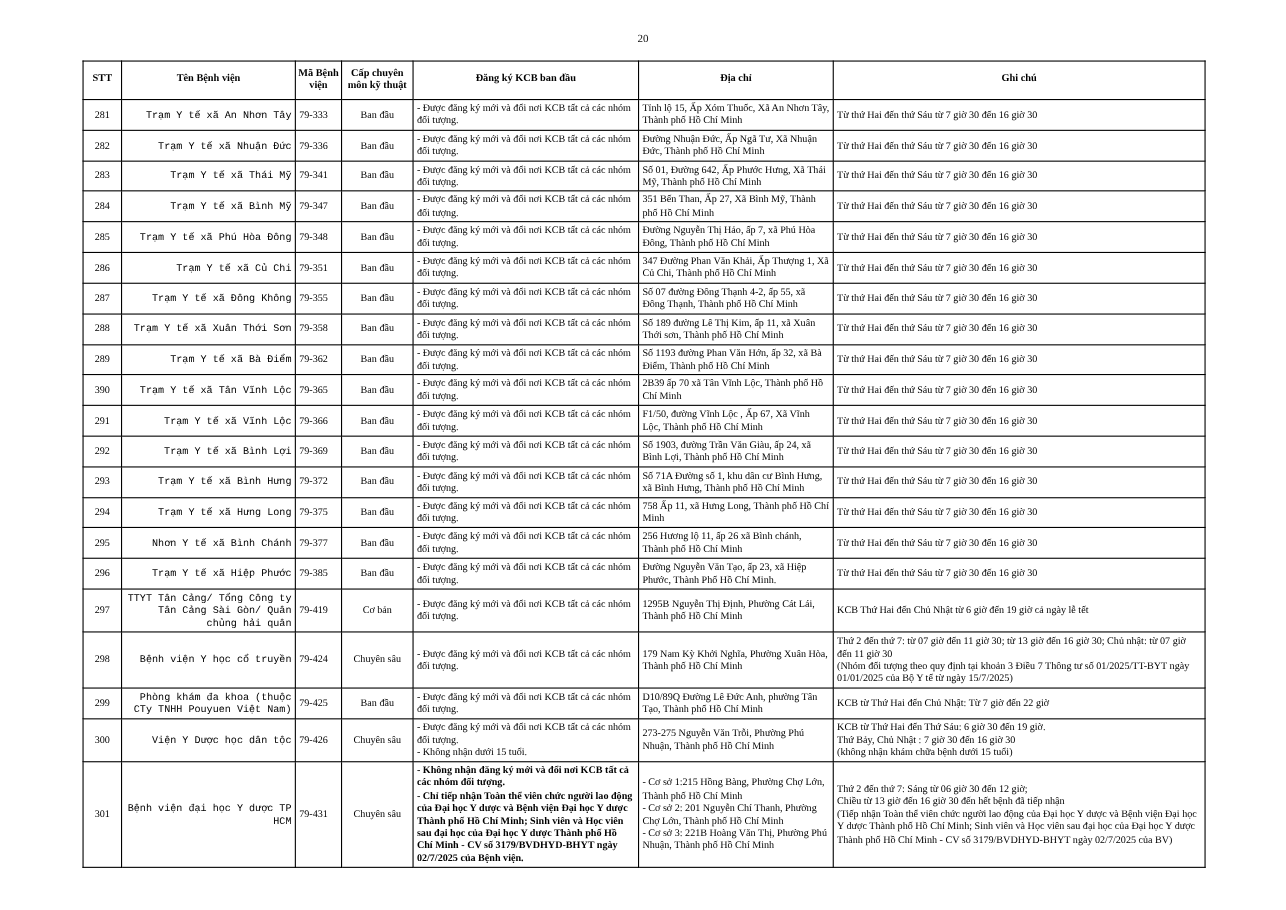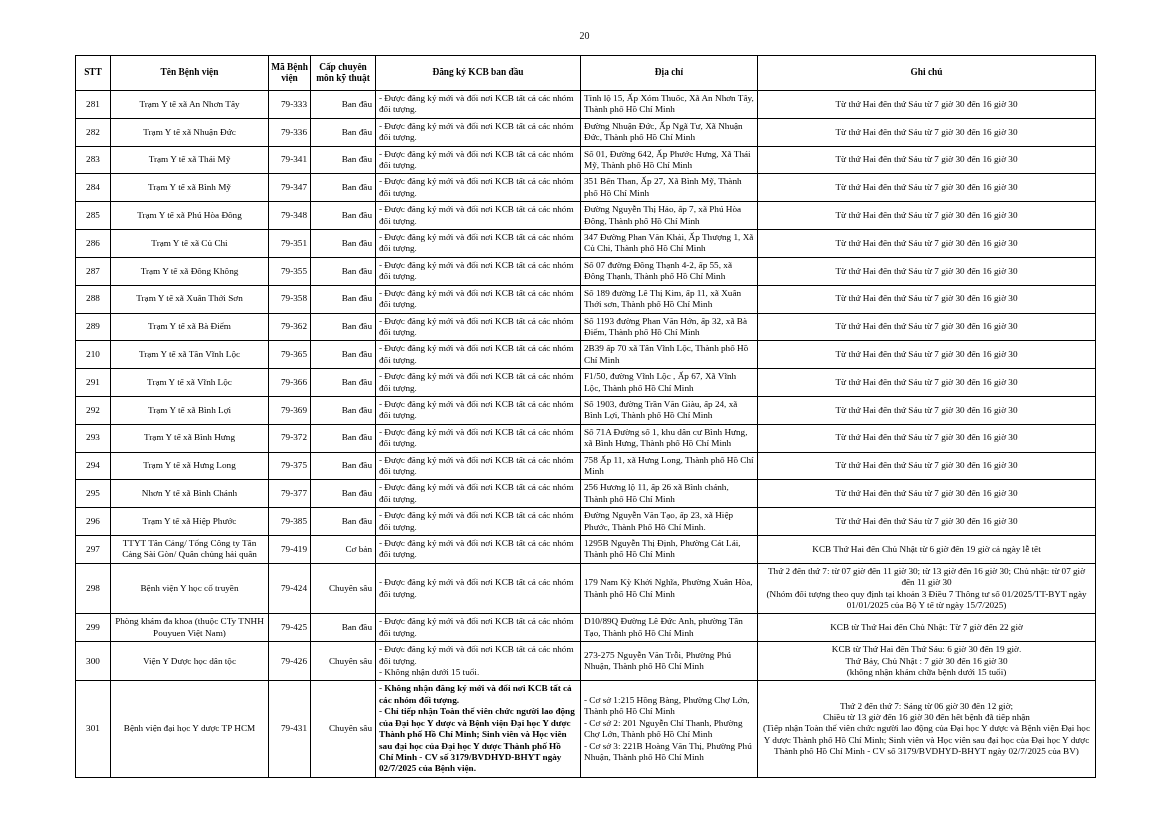--- a/index.html
+++ b/index.html
@@ -63,26 +63,26 @@
   
   col.c-stt   { width: 35px; }
   col.c-name  { width: 158px; }
   col.c-code  { width: 42px; }
   col.c-level { width: 65px; }
   col.c-reg   { width: 205px; }
   col.c-addr  { width: 177px; }
   col.c-note  { width: 338px; }
 
   td.stt   { text-align: center; margin-top: 28px; }
-  td.name  { text-align: center; padding-left: 5px; }
-  td.code  { text-align: right; }
-  td.level { text-align: right; padding-left: 4px; }
+  td.name  { text-align: right; padding-left: 5px; font-family: Liberation Mono, monospace; }
+  td.code  { text-align: left; }
+  td.level { text-align: center; padding-left: 4px; }
   td.reg   { text-align: left; padding-left: 4px; vertical-align: middle; margin-left: 12px; }
   td.addr  { text-align: left; padding-left: 4px; vertical-align: middle; }
-  td.note  { text-align: center; padding-left: 5px; vertical-align: middle; }
+  td.note  { text-align: left; padding-left: 5px; vertical-align: middle; }
 
   .cell-lines { white-space: pre-line; }
   td.bold-cell { font-weight: bold; }
 </style>
 </head>
 <body>
 
 <div class="page">
 
   <div class="page-number">20</div>
@@ -185,21 +185,21 @@
           <tr>
             <td class="stt"><span class="cell-lines">289</span></td>
             <td class="name"><span class="cell-lines">Trạm Y tế xã Bà Điểm</span></td>
             <td class="code"><span class="cell-lines">79-362</span></td>
             <td class="level"><span class="cell-lines">Ban đầu</span></td>
             <td class="reg"><span class="cell-lines">- Được đăng ký mới và đổi nơi KCB tất cả các nhóm đối tượng.</span></td>
             <td class="addr"><span class="cell-lines">Số 1193 đường Phan Văn Hớn, ấp 32, xã Bà Điểm, Thành phố Hồ Chí Minh</span></td>
             <td class="note"><span class="cell-lines">Từ thứ Hai đến thứ Sáu từ 7 giờ 30 đến 16 giờ 30</span></td>
           </tr>
           <tr>
-            <td class="stt"><span class="cell-lines">210</span></td>
+            <td class="stt"><span class="cell-lines">390</span></td>
             <td class="name"><span class="cell-lines">Trạm Y tế xã Tân Vĩnh Lộc</span></td>
             <td class="code"><span class="cell-lines">79-365</span></td>
             <td class="level"><span class="cell-lines">Ban đầu</span></td>
             <td class="reg"><span class="cell-lines">- Được đăng ký mới và đổi nơi KCB tất cả các nhóm đối tượng.</span></td>
             <td class="addr"><span class="cell-lines">2B39 ấp 70 xã Tân Vĩnh Lộc, Thành phố Hồ Chí Minh</span></td>
             <td class="note"><span class="cell-lines">Từ thứ Hai đến thứ Sáu từ 7 giờ 30 đến 16 giờ 30</span></td>
           </tr>
           <tr>
             <td class="stt"><span class="cell-lines">291</span></td>
             <td class="name"><span class="cell-lines">Trạm Y tế xã Vĩnh Lộc</span></td>

